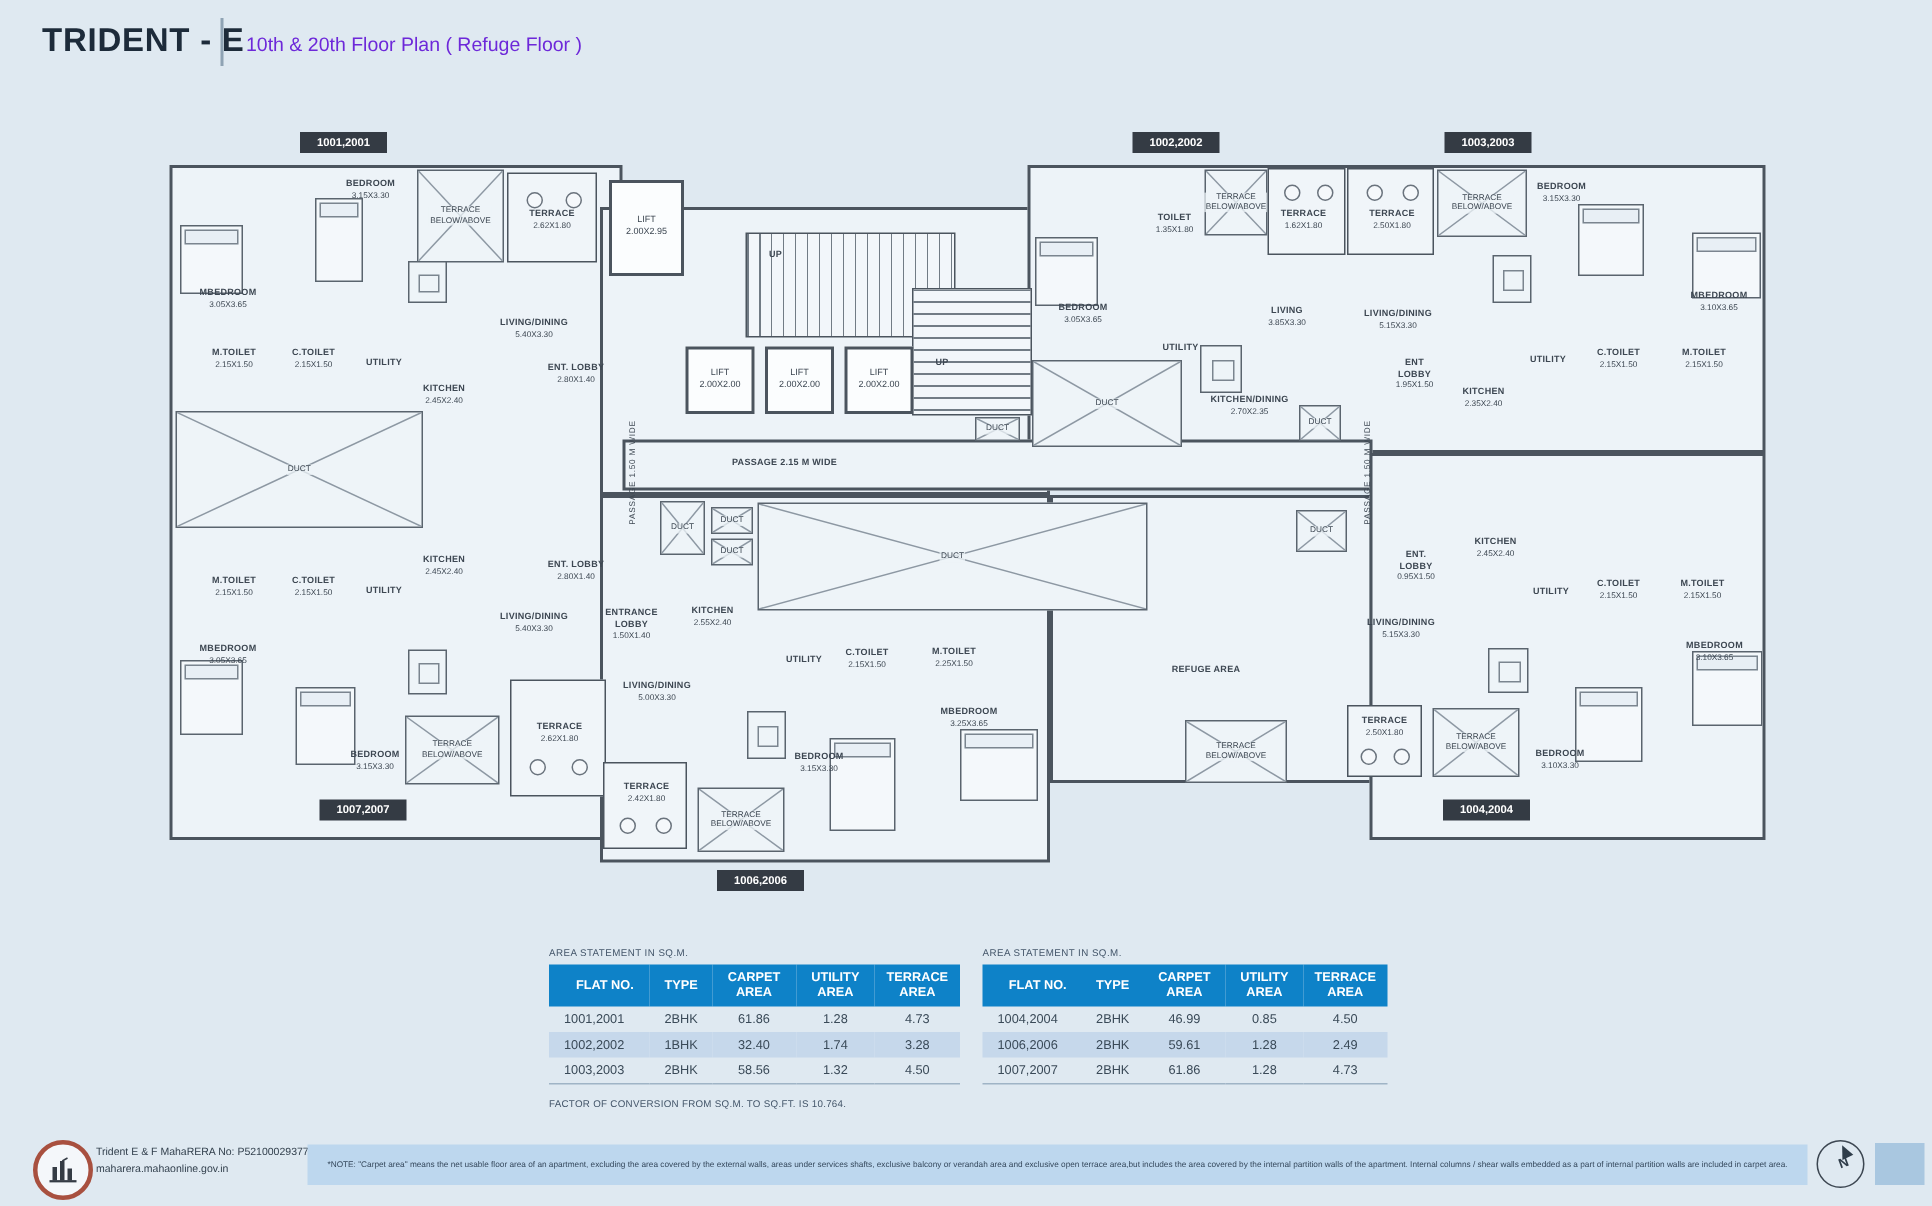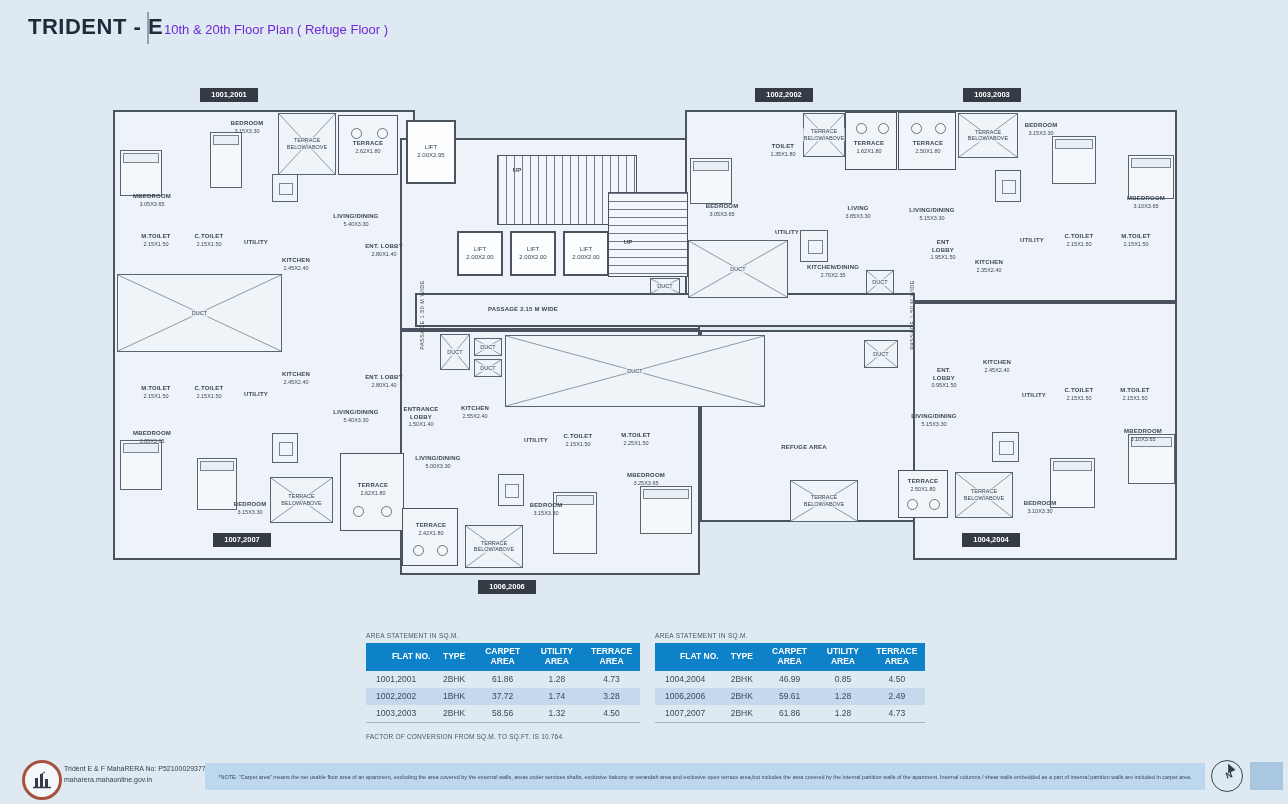--- a/index.html
+++ b/index.html
@@ -34,21 +34,21 @@
   .bed{box-sizing:border-box;border:1px solid #5a646e;background:#f4f8fb;z-index:2;}
   .bed i{position:absolute;left:2px;top:2px;right:2px;height:8px;border:1px solid #7b858f;background:#e8eff5;}
   .dtable{box-sizing:border-box;border:1px solid #5a646e;background:#eef4f8;z-index:2;}
   .dtable i{position:absolute;left:25%;top:30%;width:50%;height:40%;border:1px solid #7b858f;}
 
   
   .tablewrap{position:absolute;z-index:9;}
   .ttitle{font-size:6.5px;color:#44566a;letter-spacing:.3px;margin-bottom:4px;}
   table{border-collapse:collapse;}
   thead th{background:#0e82c8;color:#fff;font-size:8.5px;font-weight:bold;padding:4px 3px;line-height:1.15;text-align:center;}
-  thead th:first-child{text-align:right;padding-left:10px;margin-top:14px;}
+  thead th:first-child{text-align:center;padding-left:10px;margin-top:14px;}
   tbody td{font-size:8.5px;color:#3a4a58;text-align:center;height:17px;padding:0 3px;}
   tbody td:first-child{text-align:left;padding-left:10px;}
   tbody tr.alt{background:#c6d8eb;}
   tbody{border-bottom:1px solid #9fb4c6;}
   .tfoot{font-size:6.5px;color:#44566a;margin-top:10px;letter-spacing:.2px;}
 
   
   .logo{position:absolute;left:22px;top:760px;width:34px;height:34px;border:3px solid #a8503f;border-radius:50%;background:#f4f7fa;display:flex;align-items:center;justify-content:center;}
   .rera{position:absolute;left:64px;top:764px;font-size:7px;color:#33414e;line-height:1.5;}
   .notebar{position:absolute;left:205px;top:763px;width:1000px;height:27px;background:#bdd7ee;display:flex;align-items:center;justify-content:center;}
@@ -371,21 +371,21 @@
         <tr>
           <td>1001,2001</td>
           <td>2BHK</td>
           <td>61.86</td>
           <td>1.28</td>
           <td>4.73</td>
         </tr>
         <tr class="alt">
           <td>1002,2002</td>
           <td>1BHK</td>
-          <td>37.72</td>
+          <td>32.40</td>
           <td>1.74</td>
           <td>3.28</td>
         </tr>
         <tr>
           <td>1003,2003</td>
           <td>2BHK</td>
           <td>58.56</td>
           <td>1.32</td>
           <td>4.50</td>
         </tr>

